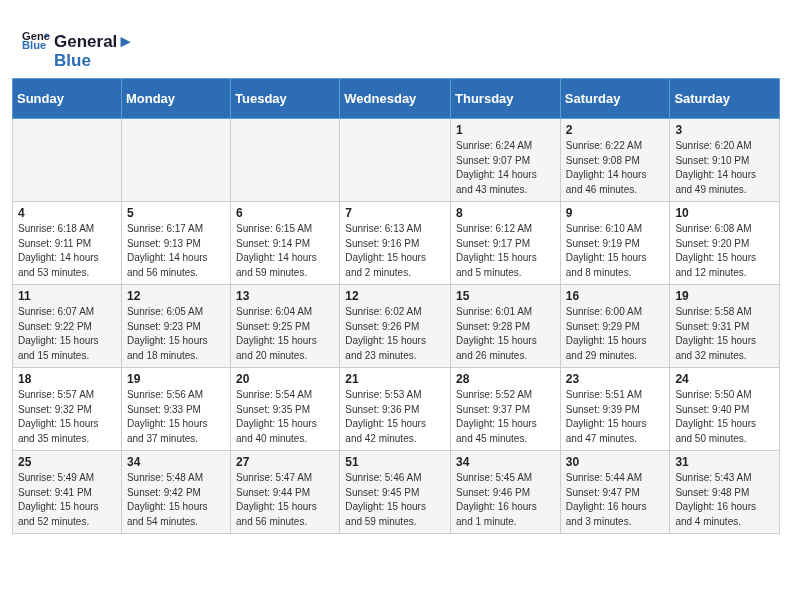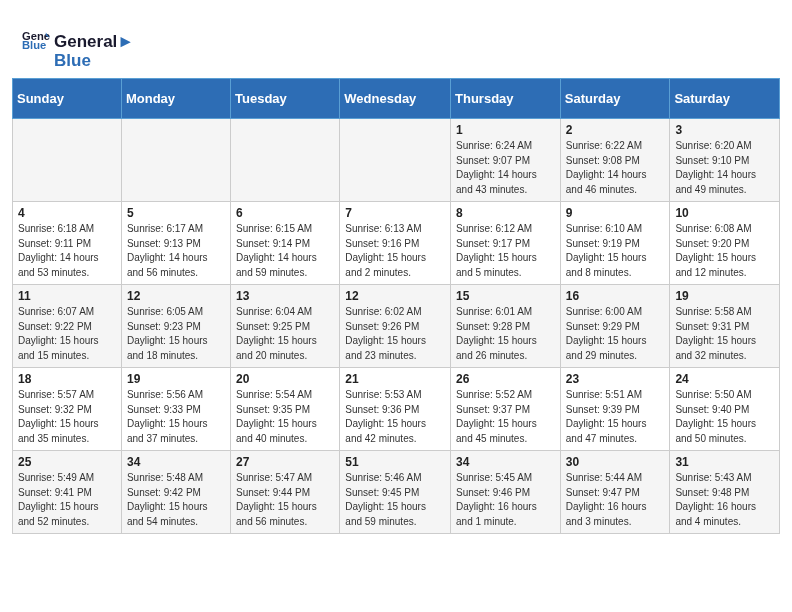--- a/index.html
+++ b/index.html
@@ -208,21 +208,21 @@
           </td>
           <td>
             <span class="day-num">20</span>
             <div class="day-info">Sunrise: 5:54 AM<br>Sunset: 9:35 PM<br>Daylight: 15 hours and 40 minutes.</div>
           </td>
           <td>
             <span class="day-num">21</span>
             <div class="day-info">Sunrise: 5:53 AM<br>Sunset: 9:36 PM<br>Daylight: 15 hours and 42 minutes.</div>
           </td>
           <td>
-            <span class="day-num">26</span>
+            <span class="day-num">28</span>
             <div class="day-info">Sunrise: 5:52 AM<br>Sunset: 9:37 PM<br>Daylight: 15 hours and 45 minutes.</div>
           </td>
           <td>
             <span class="day-num">23</span>
             <div class="day-info">Sunrise: 5:51 AM<br>Sunset: 9:39 PM<br>Daylight: 15 hours and 47 minutes.</div>
           </td>
           <td>
             <span class="day-num">24</span>
             <div class="day-info">Sunrise: 5:50 AM<br>Sunset: 9:40 PM<br>Daylight: 15 hours and 50 minutes.</div>
           </td>

